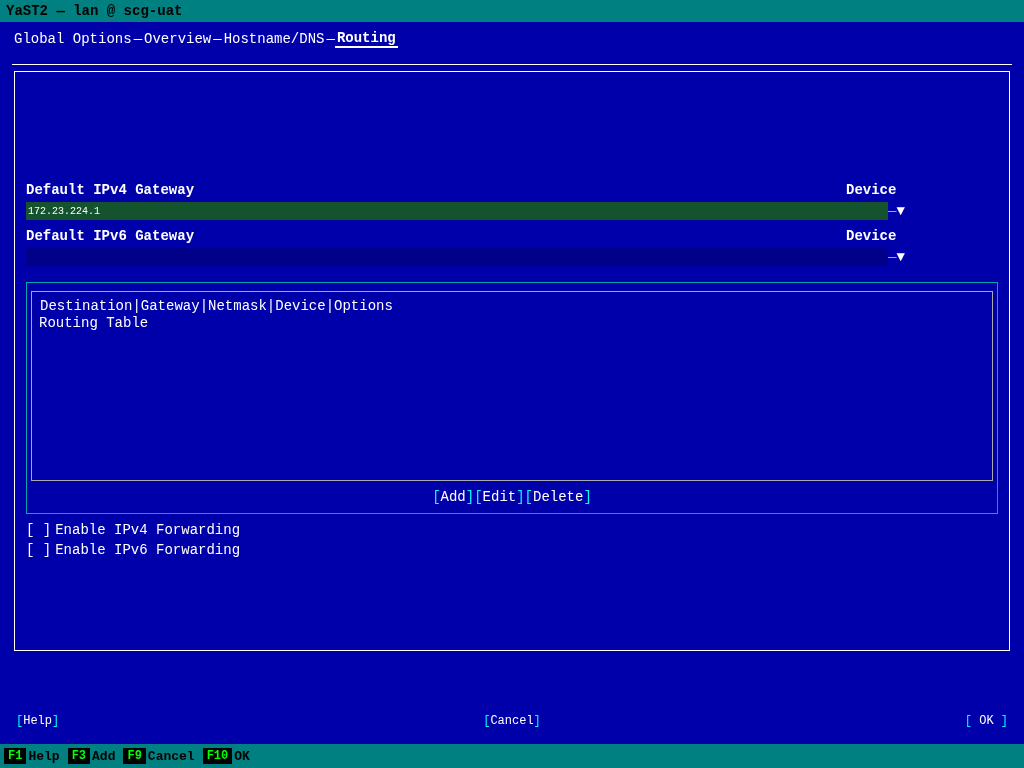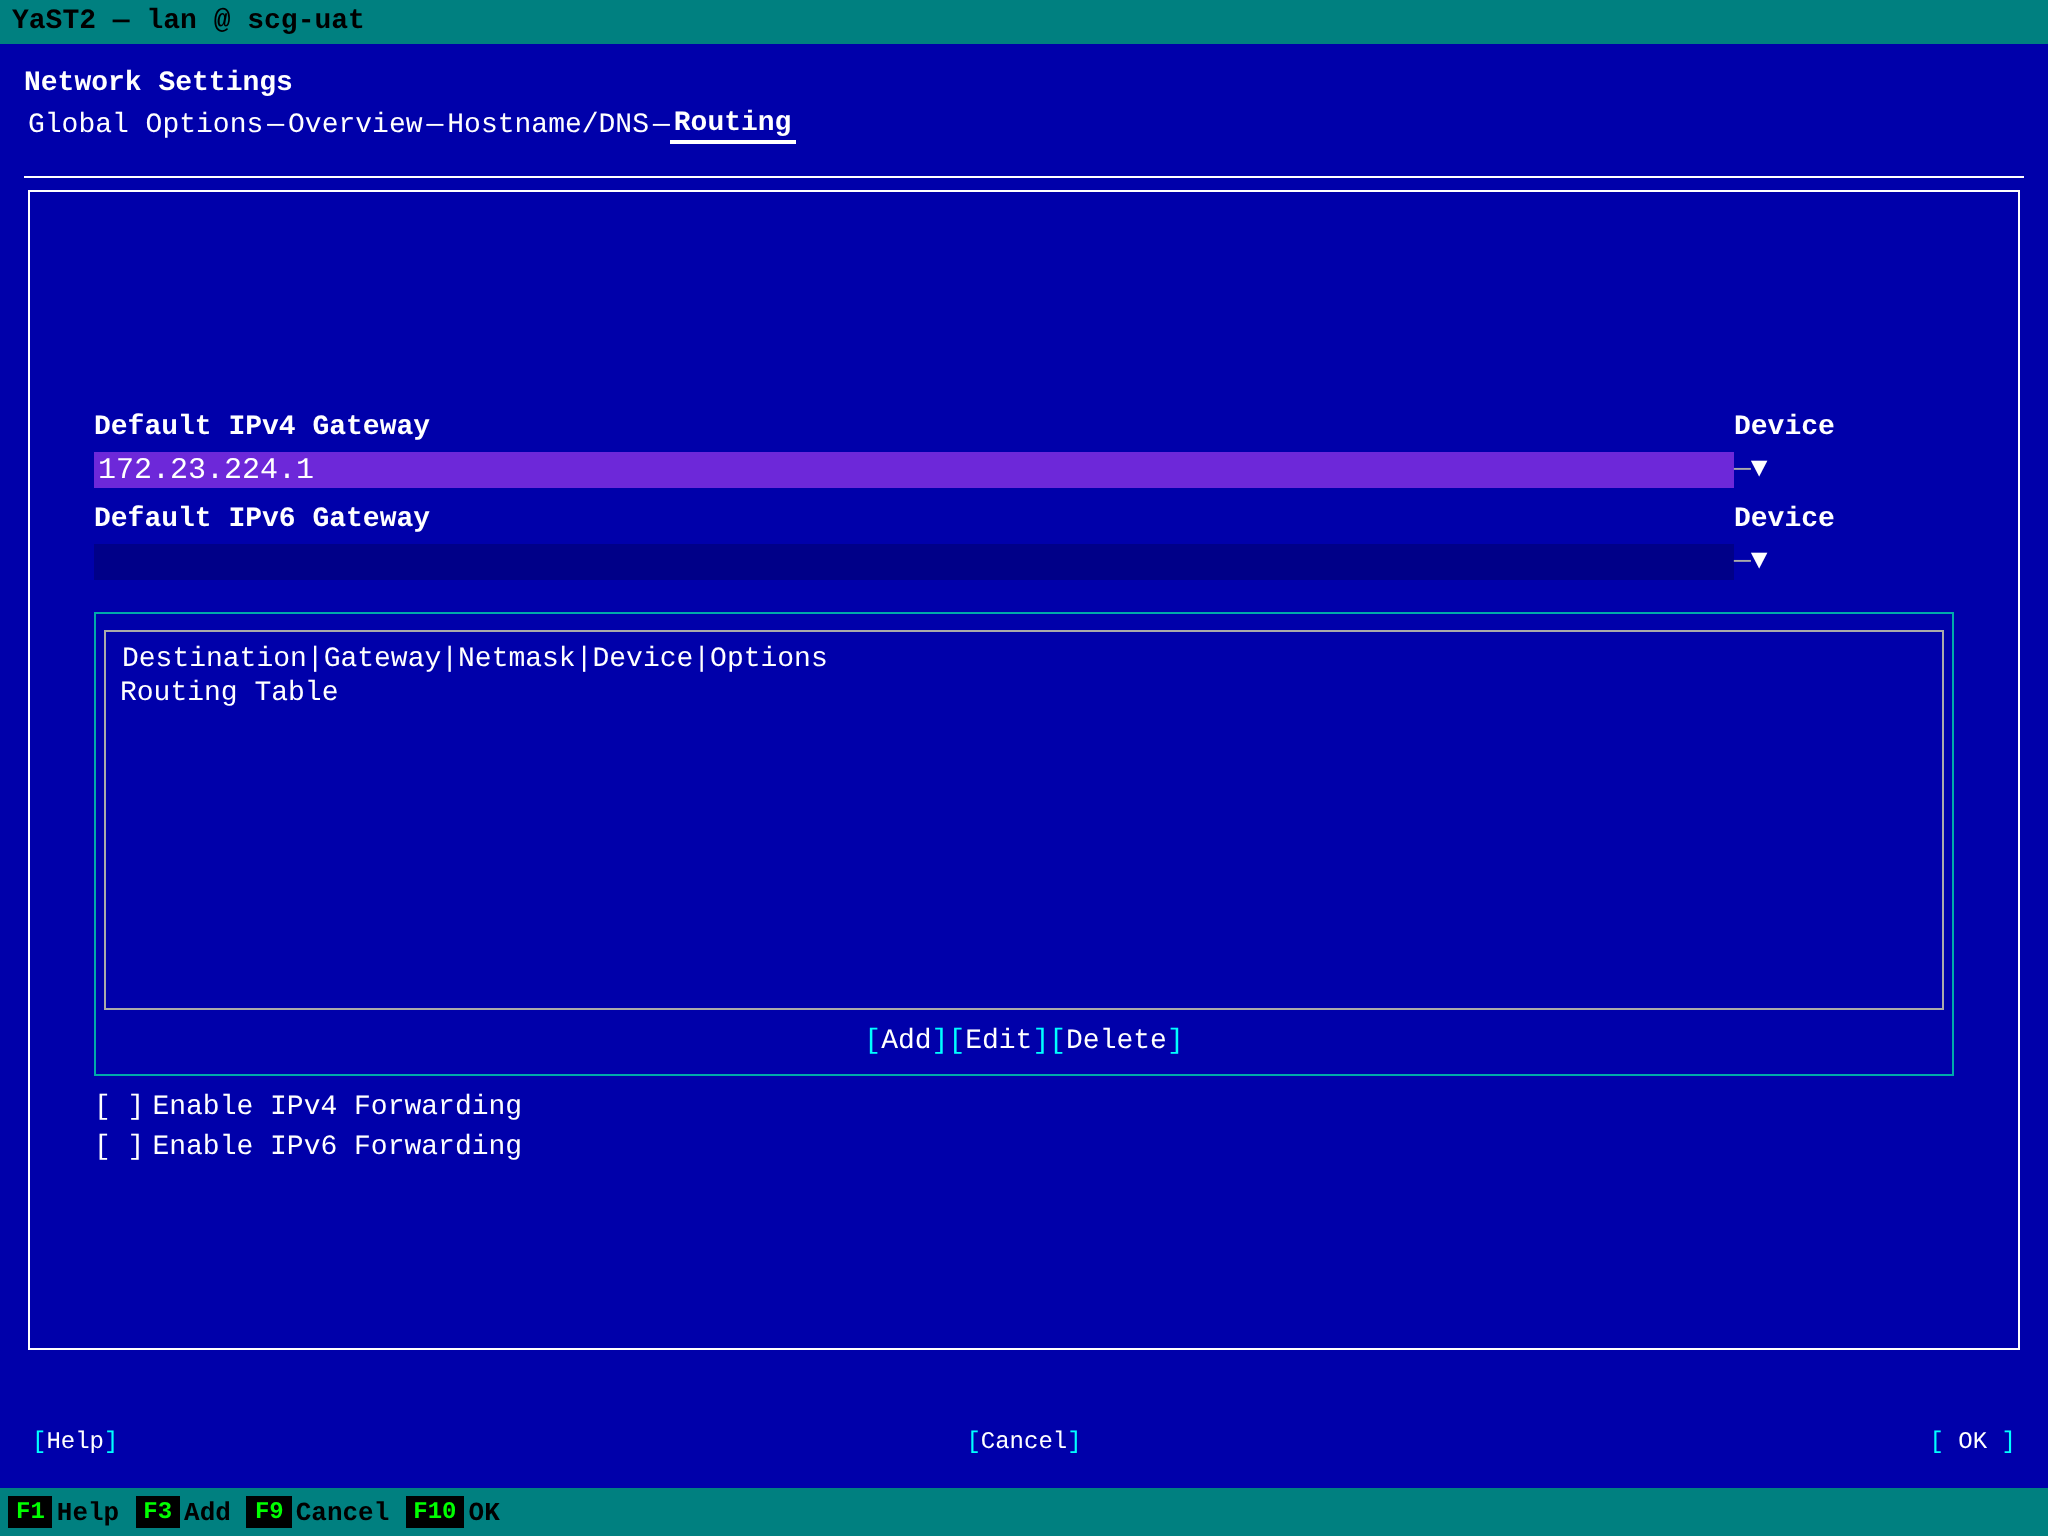--- a/index.html
+++ b/index.html
@@ -41,21 +41,21 @@
       font-weight: bold;
       margin-bottom: 4px;
       margin-top: 4px;
     }
 
     
     #content-panel {
       border: 1px solid #ffffff;
       background-color: #0000aa;
       margin: 0 2px;
-      padding: 10px 32px;
+      padding: 10px 11px;
       min-height: 580px;
     }
 
     .section-title {
       position: absolute;
       top: -9px;
       left: 8px;
       background-color: #0000aa;
       padding: 0 4px;
       color: #ffffff;
@@ -81,26 +81,26 @@
       font-weight: bold;
     }
 
     .input-row {
       display: flex;
       align-items: center;
       margin-bottom: 8px;
     }
 
     .text-input {
-      background-color: #6d28d9;
+      background-color: #14532d;
       color: #ffffff;
       border: none;
       outline: none;
       font-family: 'Courier New', Courier, monospace;
-      font-size: 15px;
+      font-size: 10px;
       padding: 1px 2px;
       flex: 1;
       height: 18px;
     }
 
     .text-input-ipv6 {
       background-color: #000088;
       color: #aaaaaa;
       border: none;
       outline: none;
@@ -273,21 +273,20 @@
   </style>
 </head>
 <body>
 
 <div id="title-bar">
   <span>YaST2 — lan @ scg-uat</span>
 </div>
 
 <div id="main-content">
 
-  <div id="page-title">Network Settings</div>
 
   <div class="tabs-line">
     <span class="tab-item">Global Options</span>
     <span class="tab-dash">—</span>
     <span class="tab-item">Overview</span>
     <span class="tab-dash">—</span>
     <span class="tab-item">Hostname/DNS</span>
     <span class="tab-dash">—</span>
     <span class="tab-active tab-item">Routing</span>
   </div>

